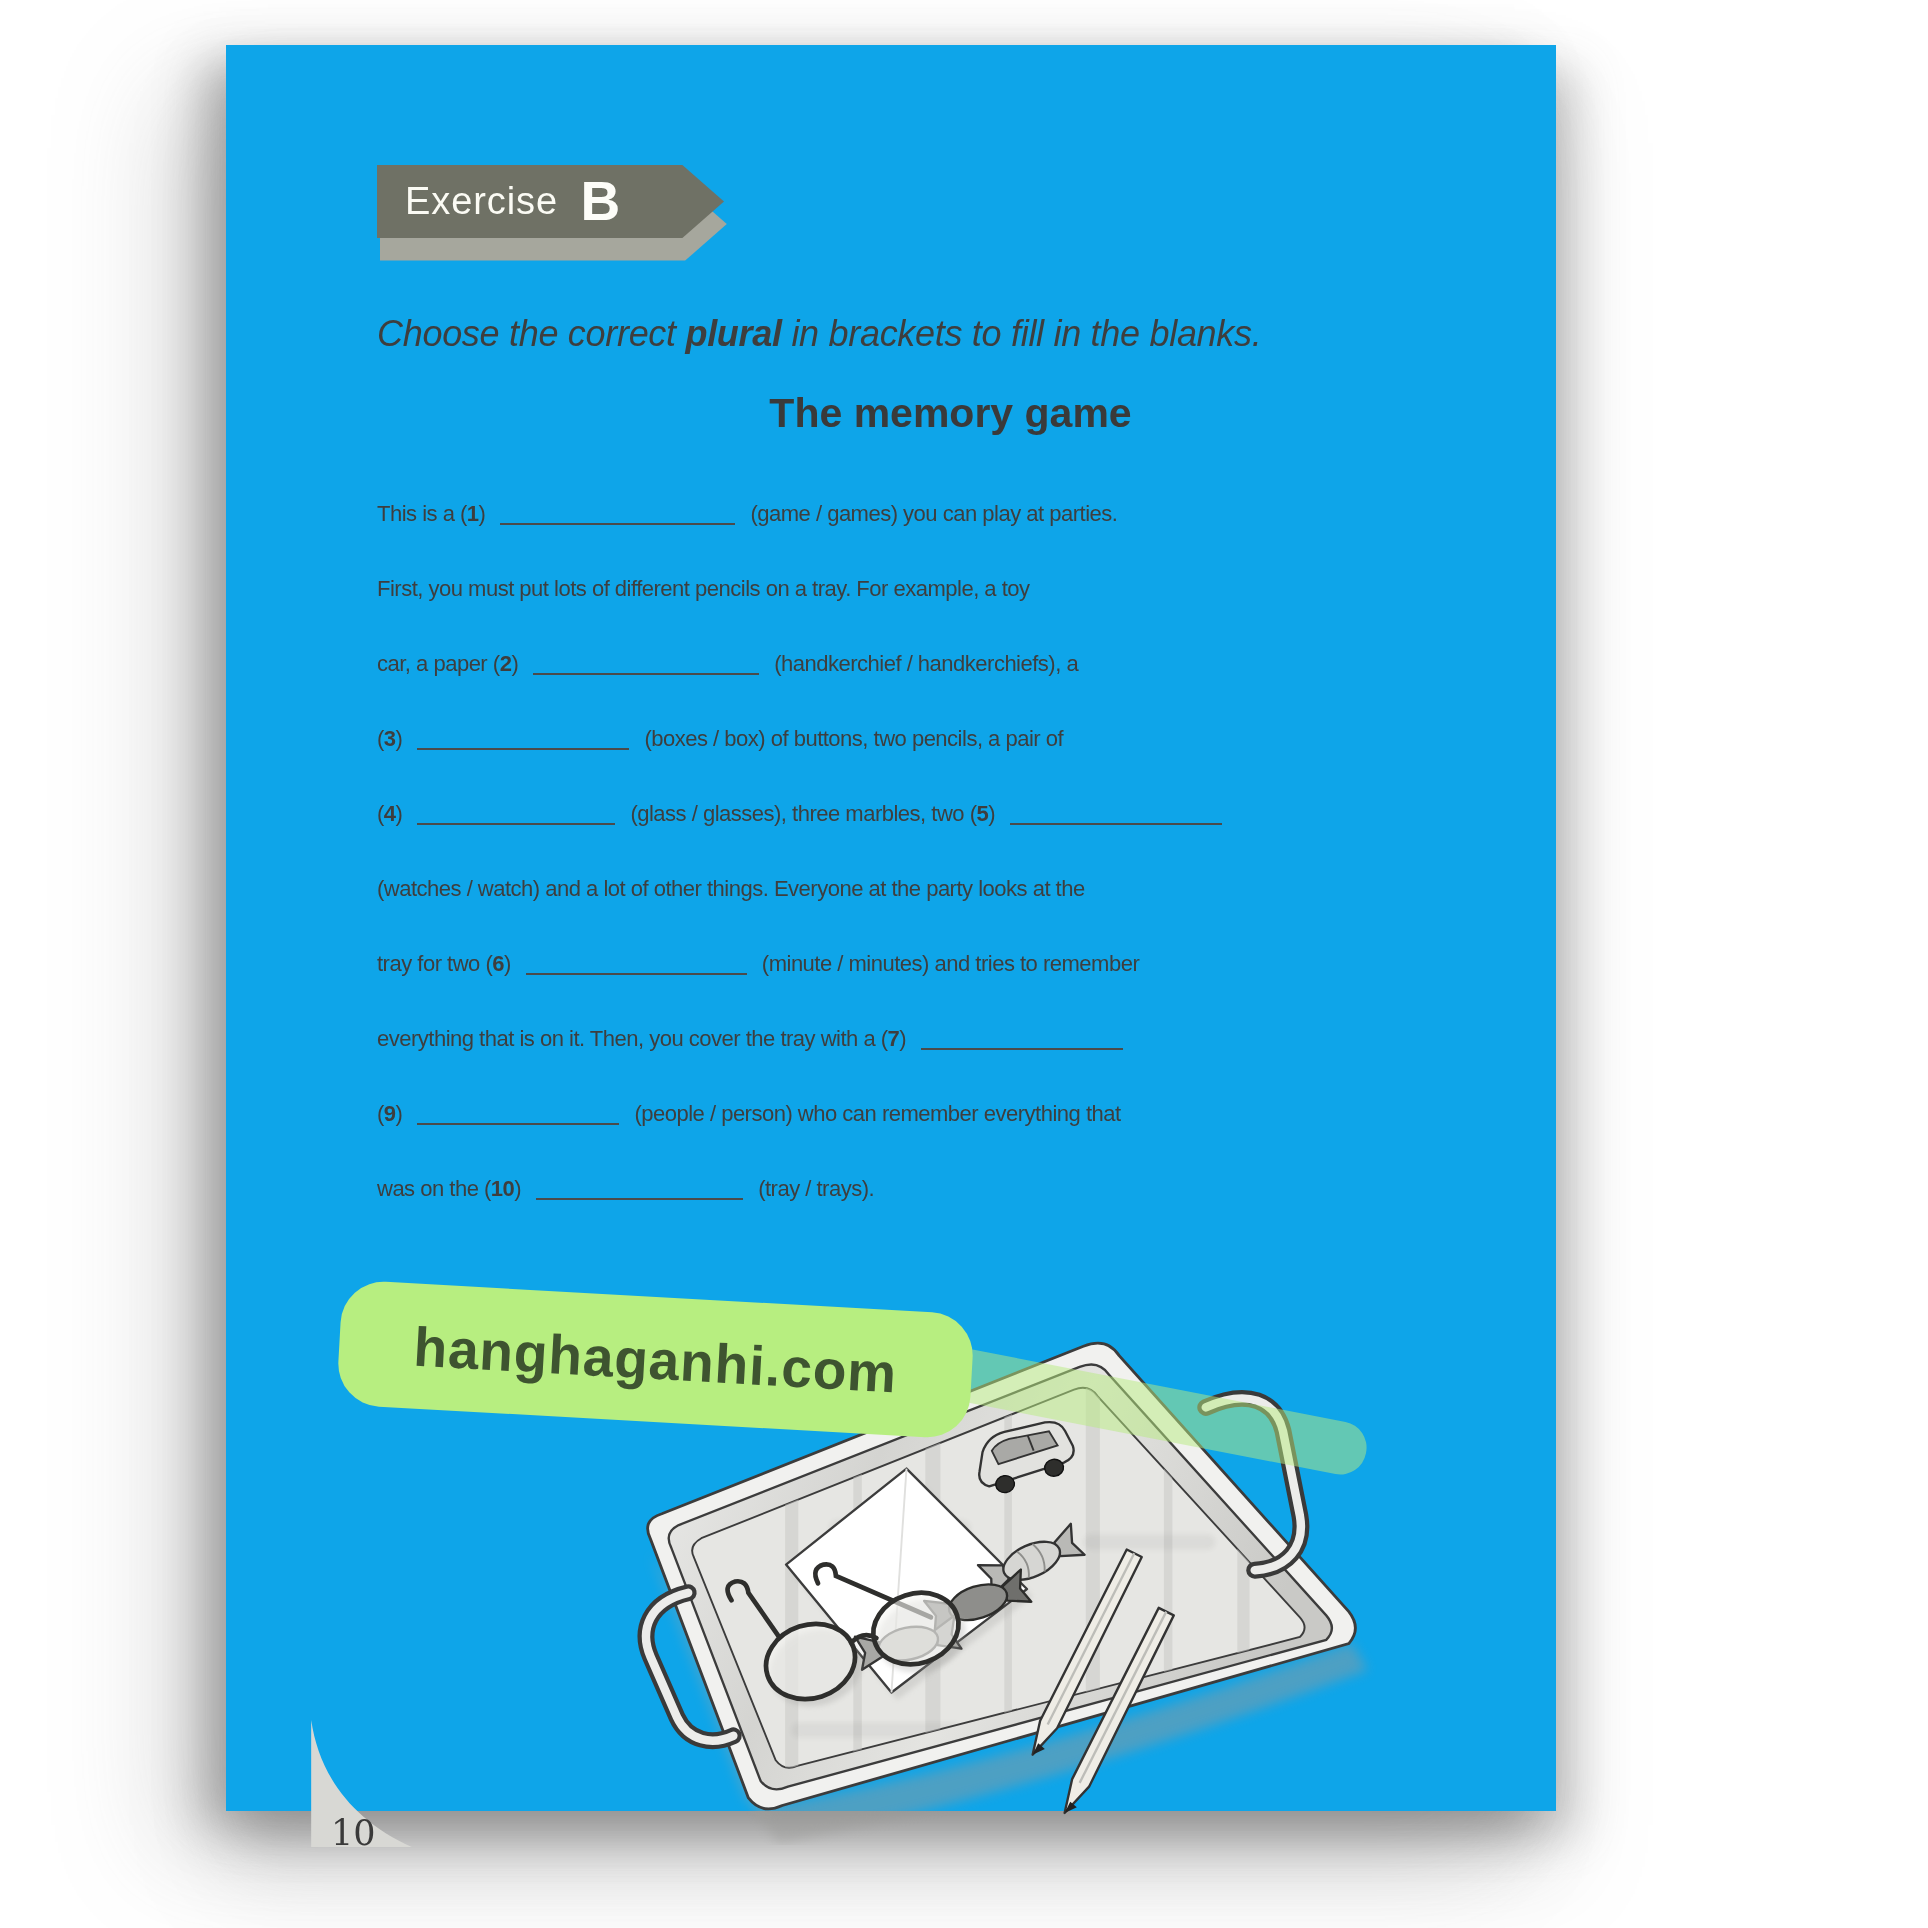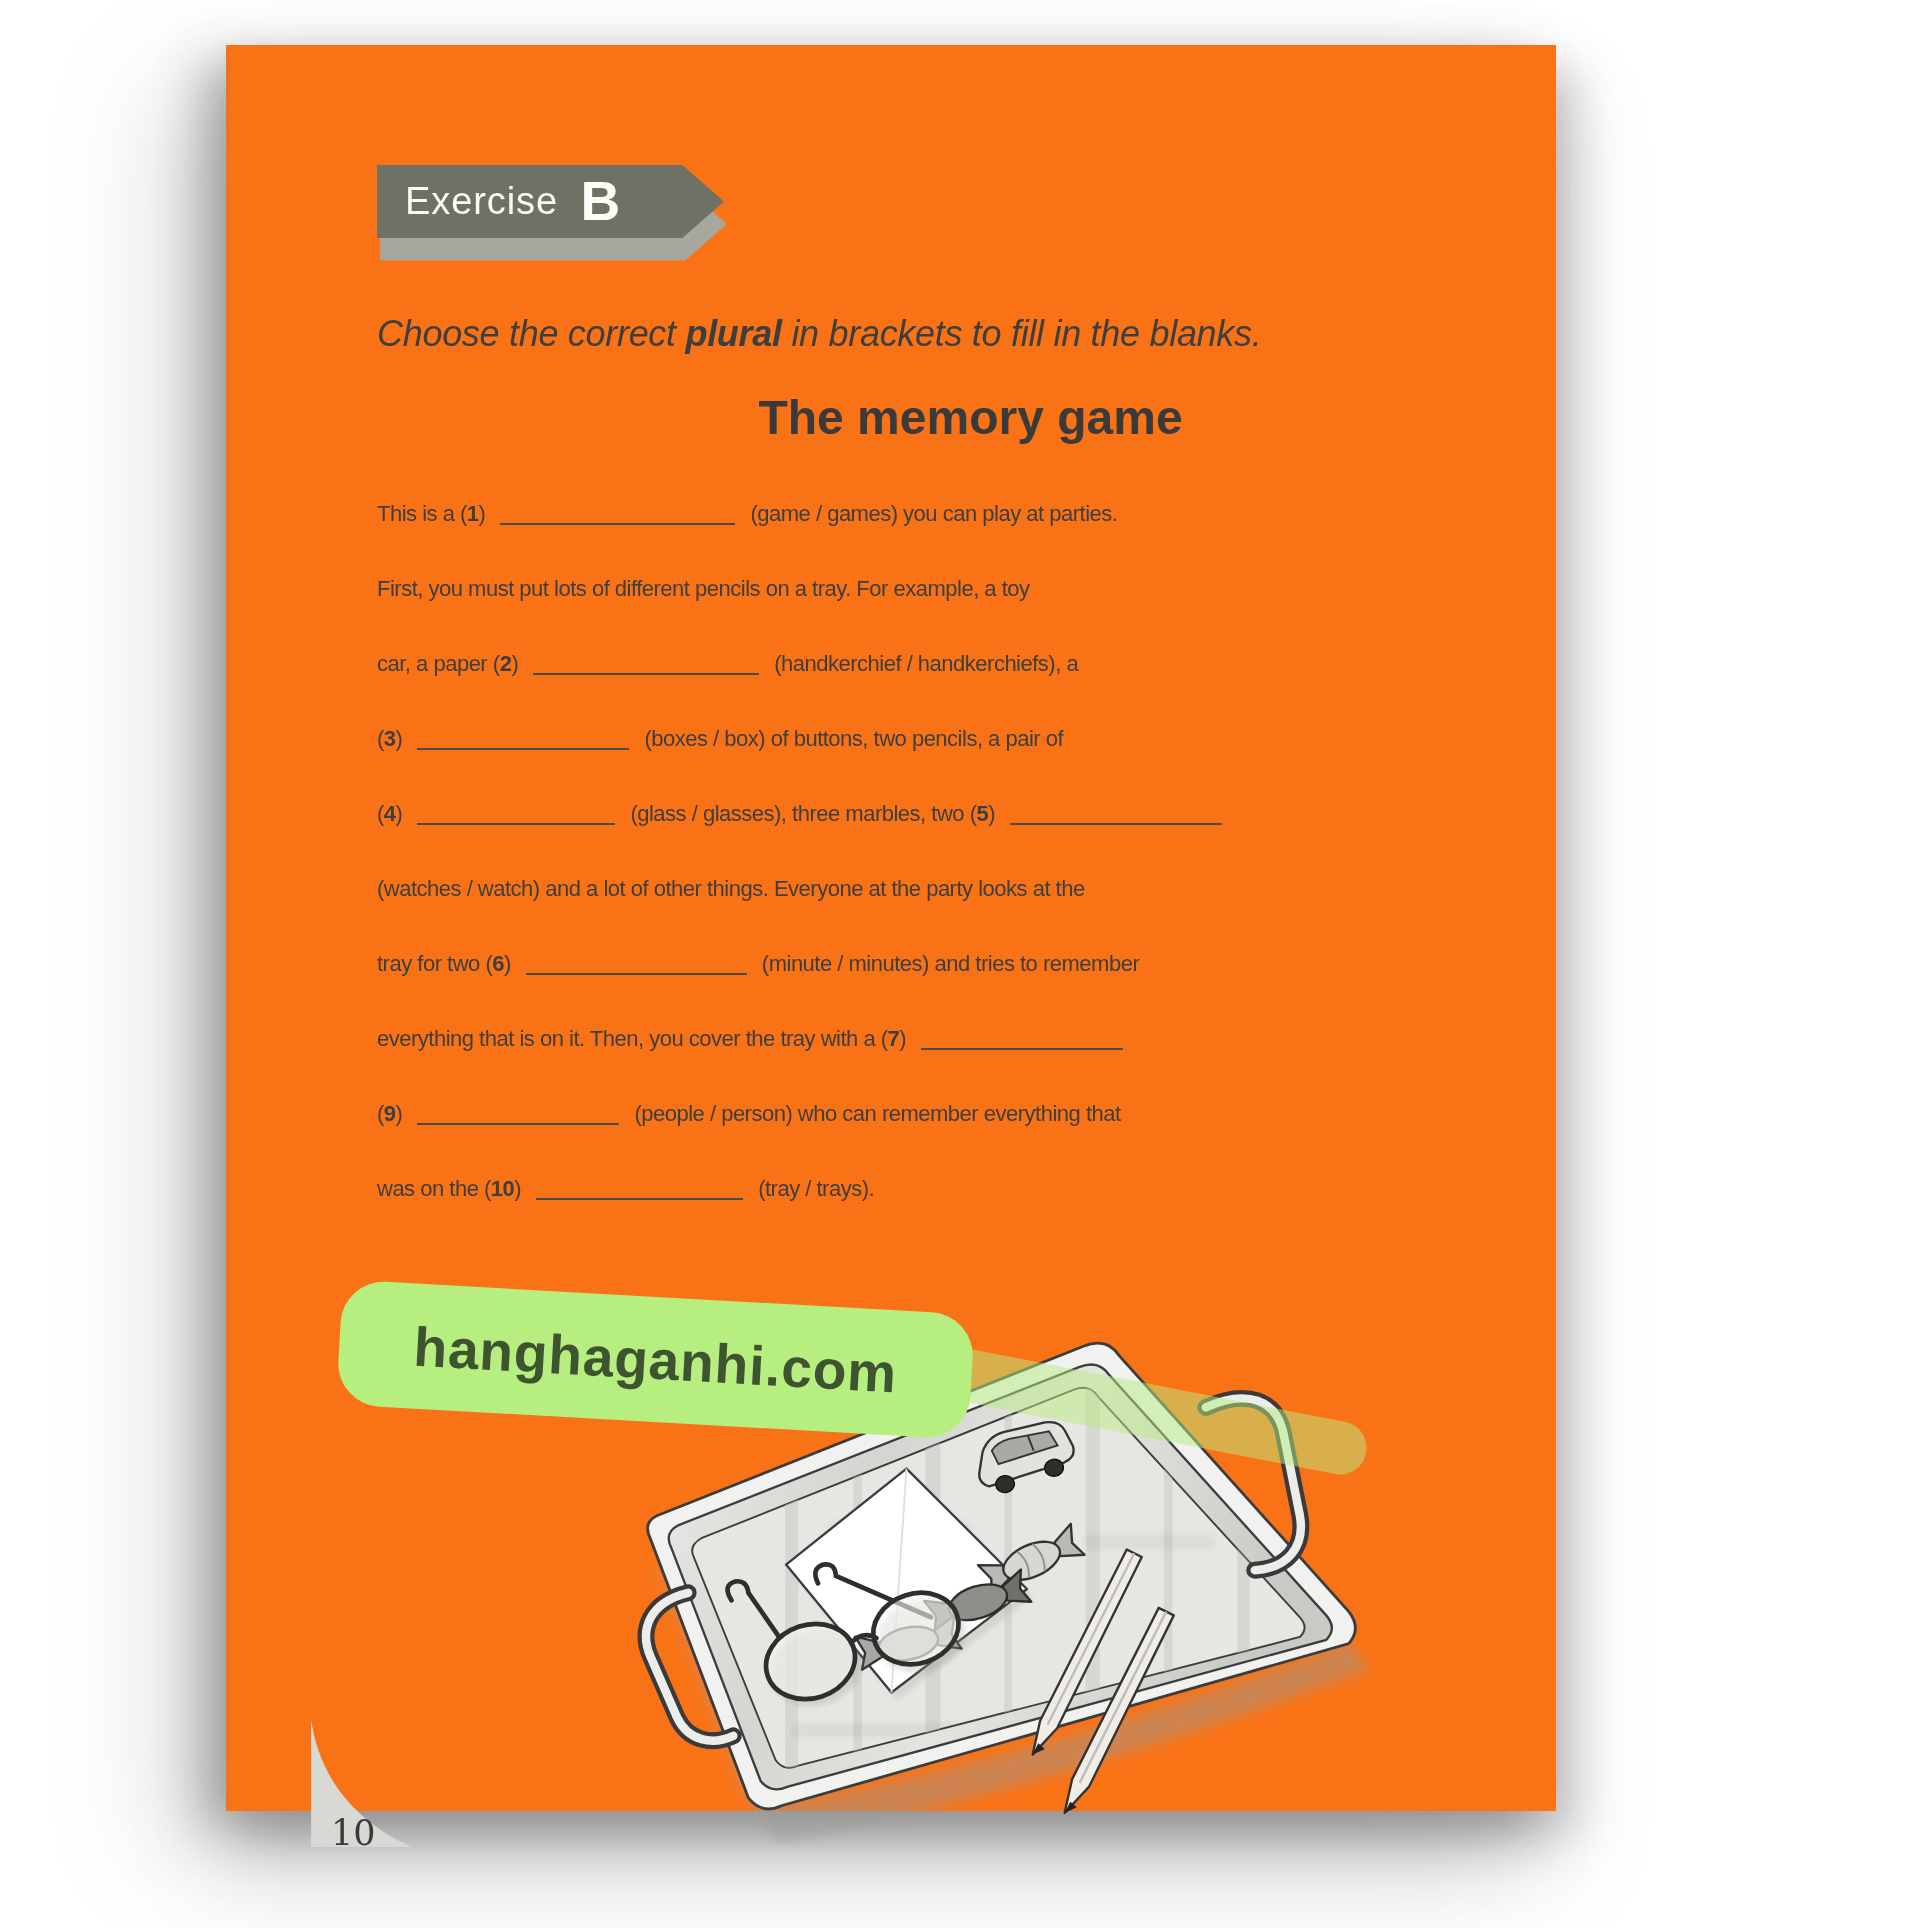--- a/index.html
+++ b/index.html
@@ -1,35 +1,35 @@
 <!DOCTYPE html>
 <html style="font-size:15px"><head>
 <meta charset="utf-8">
 <style>
   html,body{margin:0;padding:0;background:#ffffff;}
   .canvas{position:relative;width:1928px;height:1928px;background:#ffffff;overflow:hidden;
           font-family:"Liberation Sans", sans-serif;}
   
-  .page{position:absolute;left:226px;top:45px;width:1330px;height:1766px;background:#f97316;
+  .page{position:absolute;left:226px;top:45px;width:1330px;height:1766px;background:#0ea5e9;
         box-shadow:-24.5px 17px 45px rgba(90,90,90,.40), -66px 42px 104px rgba(120,120,120,.22),
                    21px 24.5px 43px rgba(110,110,110,.30), 0 56px 85px rgba(130,130,130,.25);}
   
   .banner{position:absolute;left:151px;top:120px;width:347px;height:96px;}
   .banner-shadow{position:absolute;left:2.8px;top:22.6px;width:347px;height:73px;background:#a6a79d;
         clip-path:polygon(0 0,88% 0,100% 50%,88% 100%,0 100%);}
   .banner-face{position:absolute;left:0;top:0;width:347px;height:73px;background:#6f7165;
         clip-path:polygon(0 0,88% 0,100% 50%,88% 100%,0 100%);
         display:flex;align-items:center;padding-left:28px;box-sizing:border-box;}
   .banner-face .b-label{color:#fbfbf4;font-size:38px;font-weight:400;letter-spacing:0.9px;}
   .banner-face .b-letter{color:#fdfdf8;font-size:55px;font-weight:600;margin-left:22.6px;line-height:1;}
   
   .instruction{position:absolute;left:151px;top:252px;font-size:36px;font-style:italic;color:#3e3e3e;
         letter-spacing:-0.3px;white-space:nowrap;margin-top:16px;}
   .instruction strong{font-weight:700;}
-  .ex-title{position:absolute;left:156px;top:345px;width:1177px;text-align:center;font-size:48px;
+  .ex-title{position:absolute;left:136px;top:345px;width:1177px;text-align:center;font-size:41px;
         font-weight:700;color:#3a3a3a;}
   .ex-text{position:absolute;left:151px;top:431px;width:1186px;color:#3e3e3e;font-size:22px;
         letter-spacing:-0.5px;}
   .ex-text .line{white-space:nowrap;height:75px;line-height:75px;}
   .ex-text strong{font-weight:700;}
   .blank{display:inline-block;height:3.8px;border-bottom:2.8px solid #4b4b4b;vertical-align:-3.8px;margin:0 9.4px;}
   
   .swoosh{position:absolute;left:659px;top:1288px;width:490px;height:53px;border-radius:26px;
         background:rgba(183,236,128,.5);transform:rotate(11deg);transform-origin:left center;z-index:3;}
   .pill{position:absolute;left:113px;top:1252px;width:633px;height:125px;border-radius:43px;

